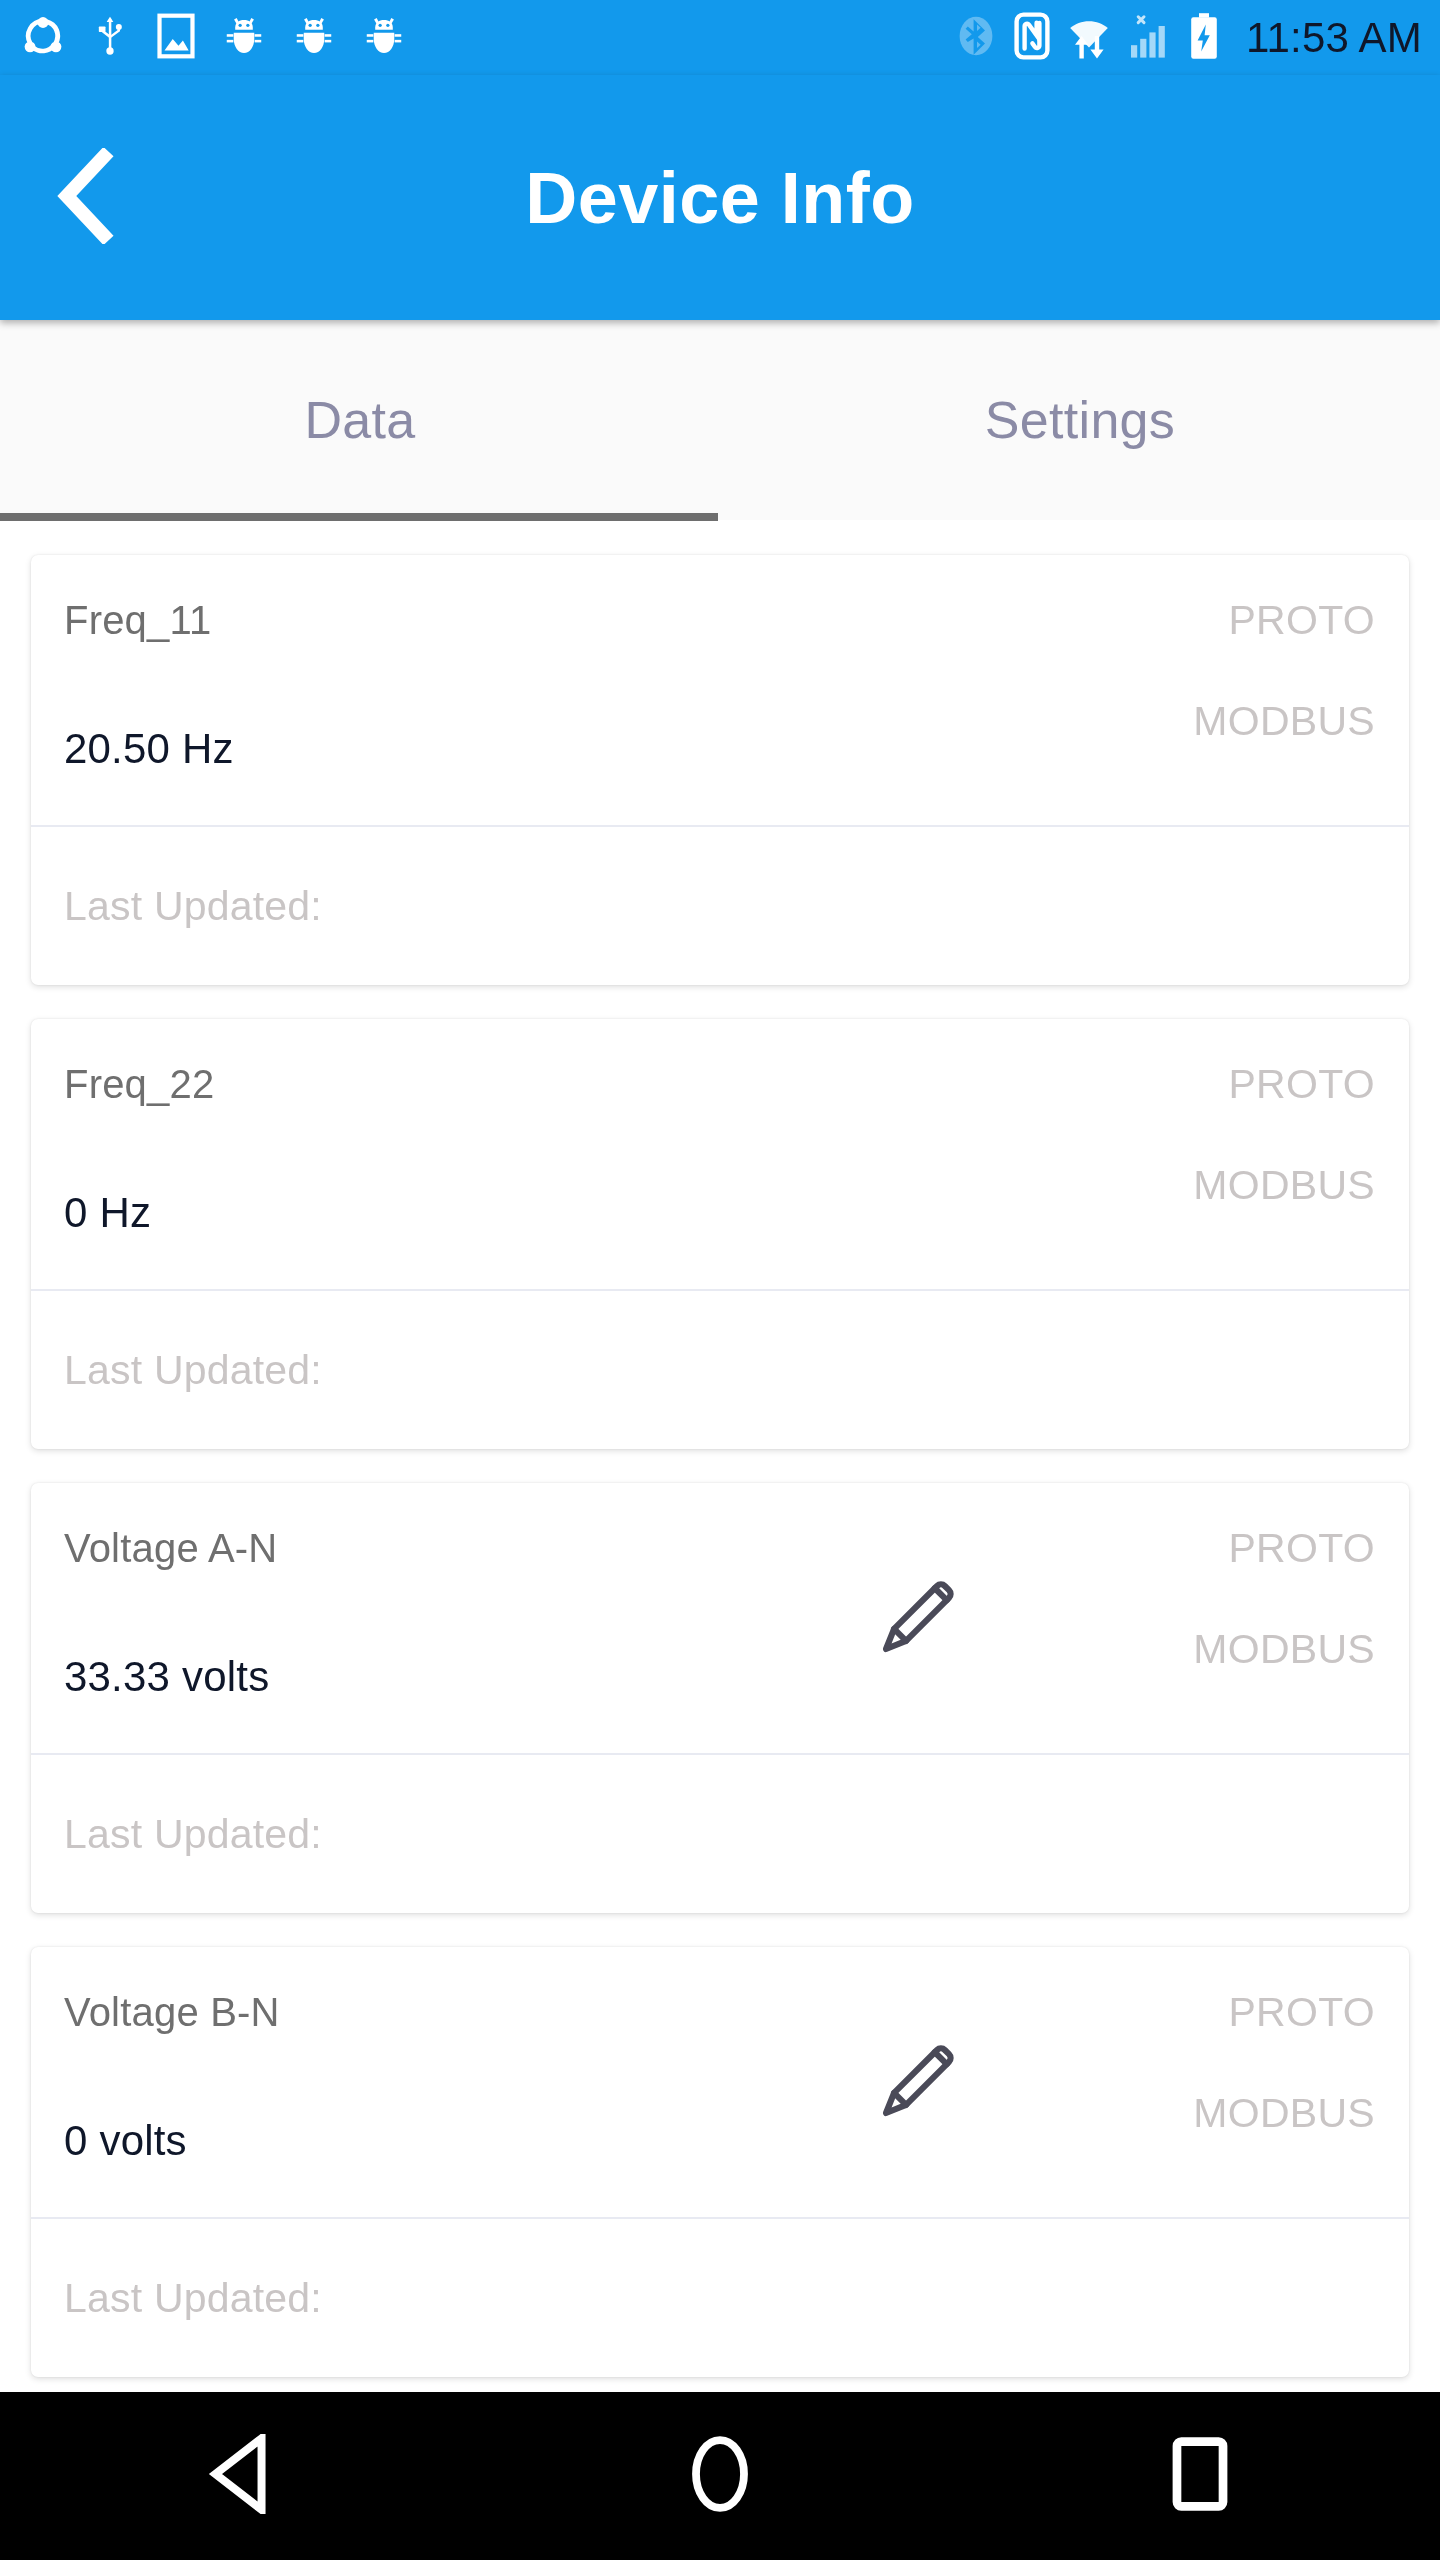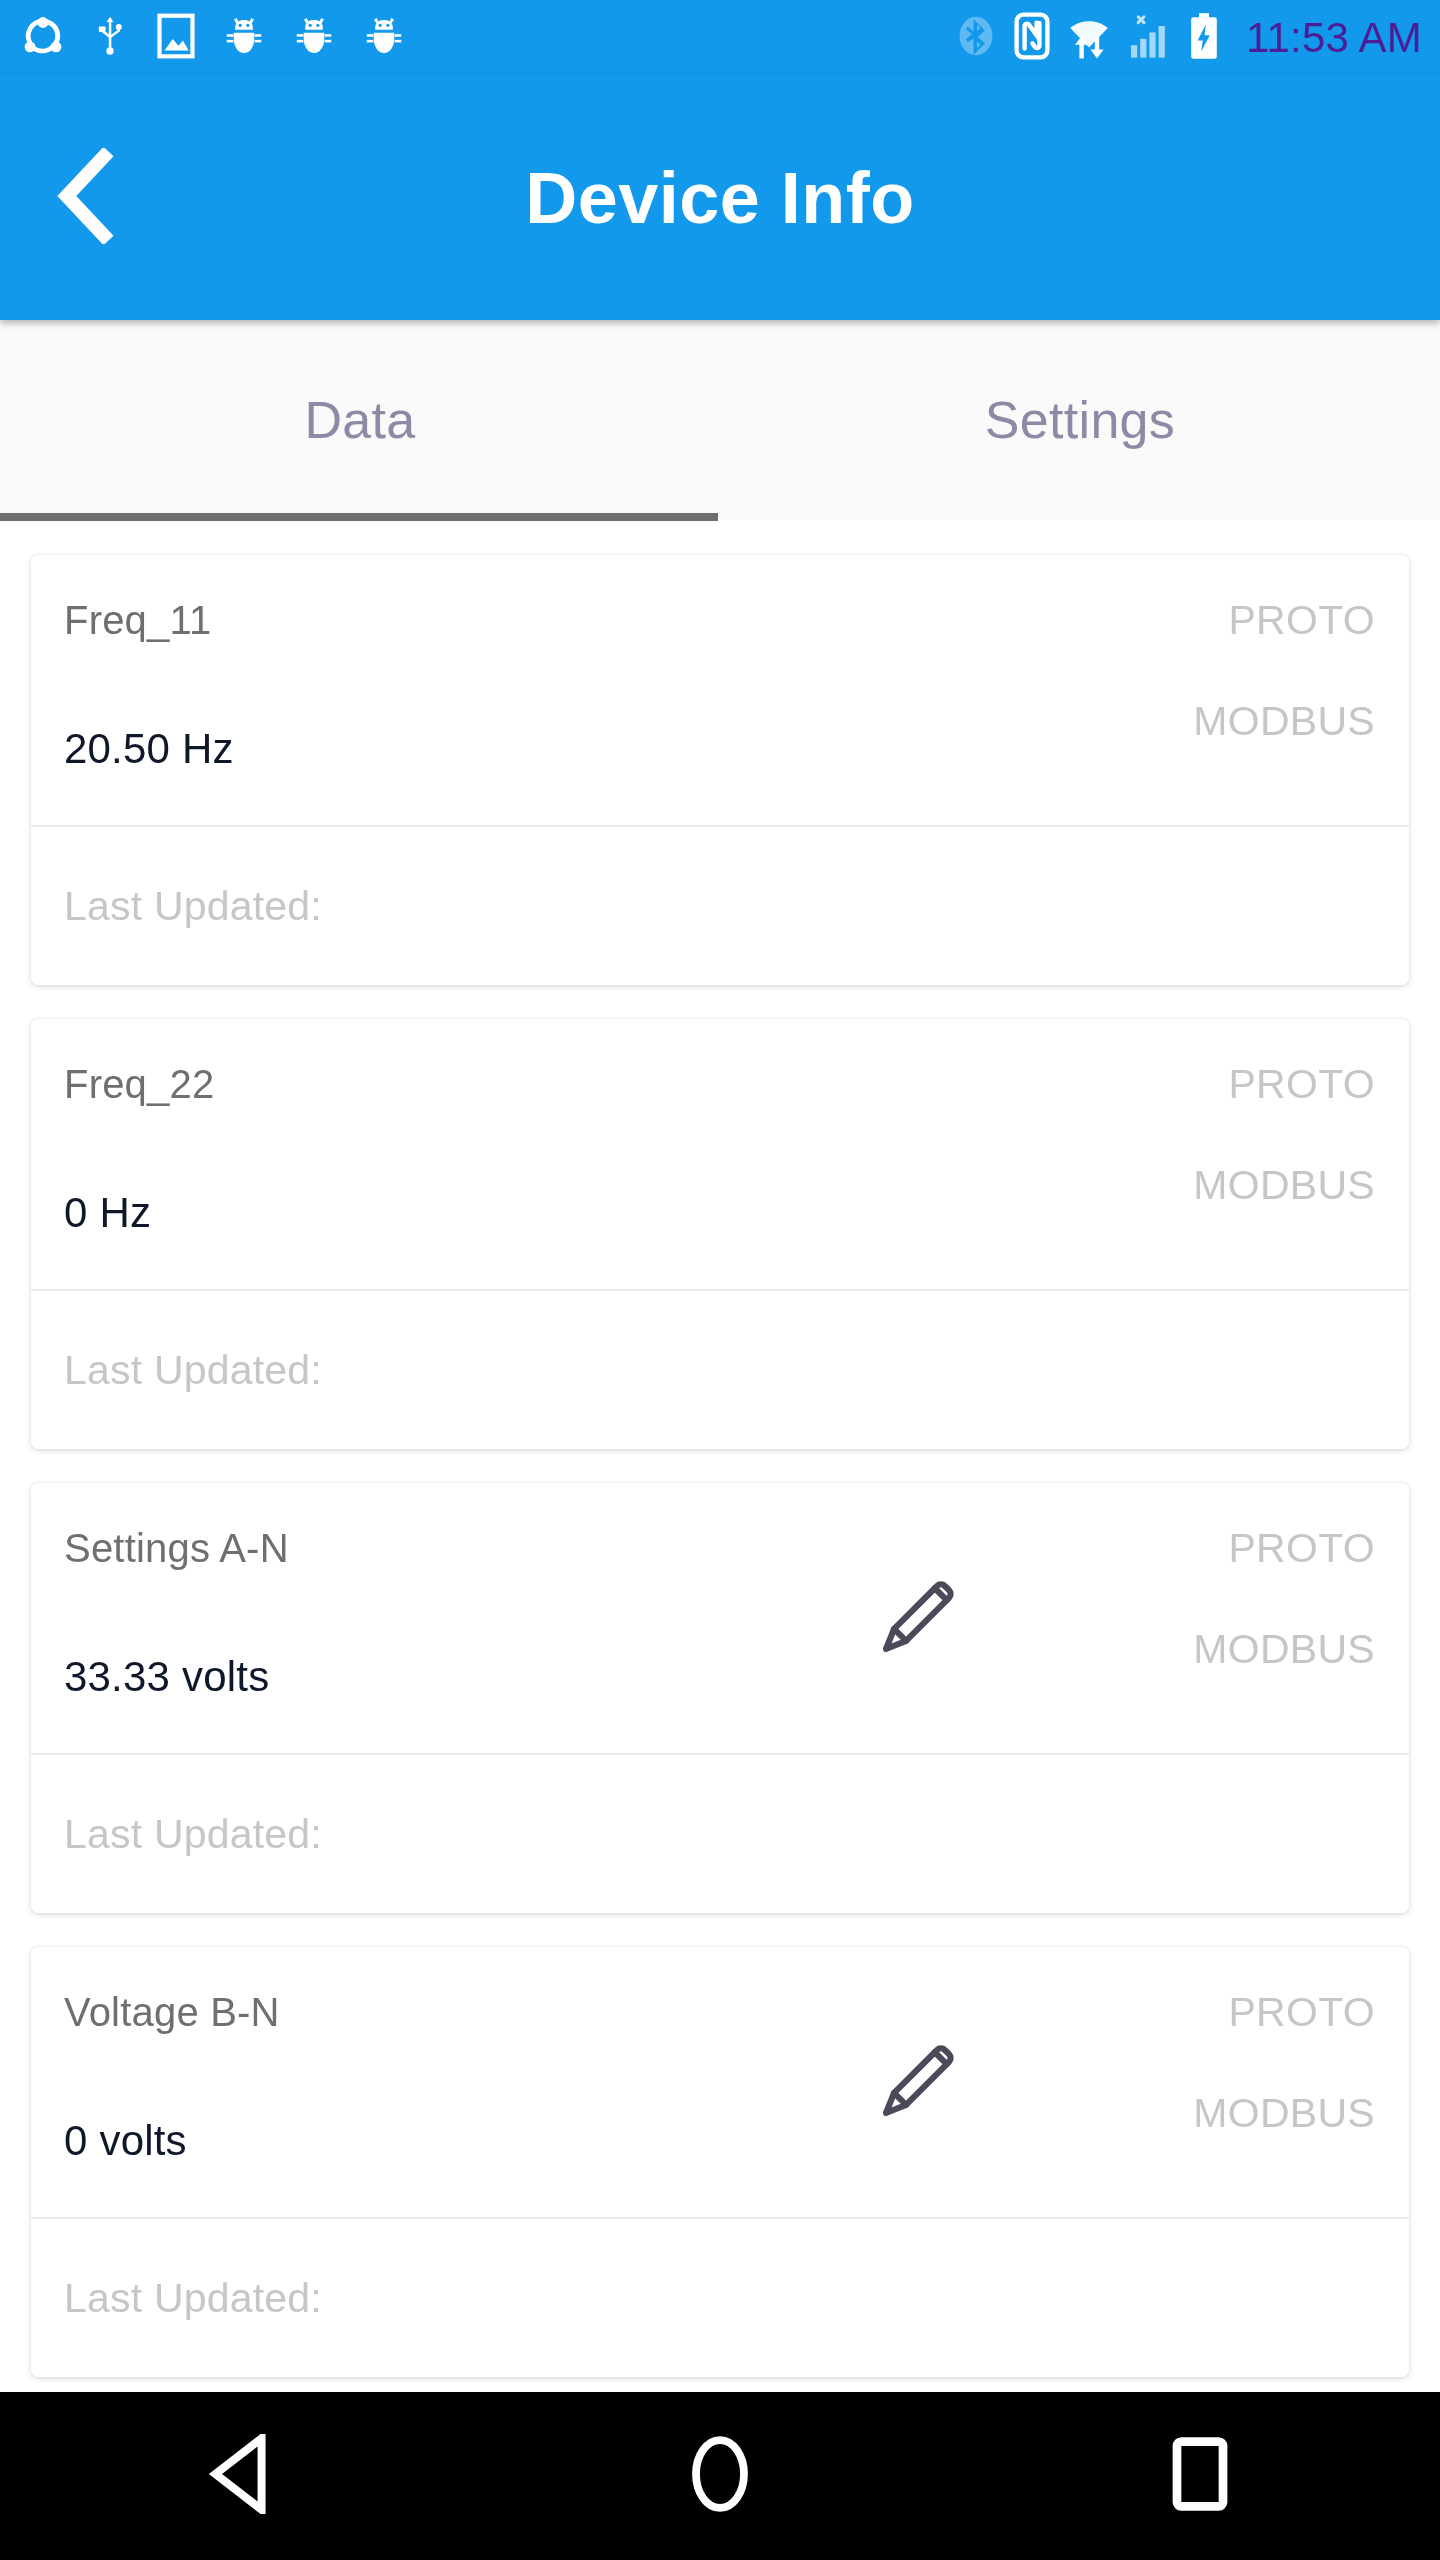--- a/index.html
+++ b/index.html
@@ -22,21 +22,21 @@
     width: 1440px; height: 75px;
     background: #1299ec;
     display: flex; align-items: center;
     box-sizing: border-box;
     padding: 0 18px 0 22px;
   }
   .sb-left { display: flex; align-items: center; gap: 26px; }
   .sb-right { display: flex; align-items: center; gap: 17px; margin-left: auto; }
   .sb-icon { display: block; }
   .sb-time {
-    color: #4c1d95;
+    color: #0f172a;
     font-size: 42px;
     letter-spacing: 0.2px;
     margin-left: 10px;
     line-height: 1;
     white-space: nowrap;
   }
 
   
   .appbar {
     position: absolute; top: 75px; left: 0;
@@ -361,21 +361,21 @@
         <div class="card-modbus">MODBUS</div>
       </div>
       <div class="card-divider"></div>
       <div class="card-footer">
         <div class="card-updated">Last Updated:</div>
       </div>
     </div>
 
     <div class="card">
       <div class="card-body">
-        <div class="card-label">Settings A-N</div>
+        <div class="card-label">Voltage A-N</div>
         <div class="card-value">33.33 volts</div>
         <div class="edit-icon-wrap">
           <span>
             <svg width="84" height="84" viewBox="0 0 26 26">
               <path d="M18.9 3.4a1.7 1.7 0 0 1 2.4 0l1.3 1.3a1.7 1.7 0 0 1 0 2.4L9.3 20.4 3.1 22.9l2.5-6.2z" fill="none" stroke="#4a4a58" stroke-width="1.9" stroke-linejoin="round"></path>
               <path d="M18.2 4.1 21.9 7.8" fill="none" stroke="#4a4a58" stroke-width="1.9" stroke-linecap="round"></path>
               <path d="M5.6 16.7 9.3 20.4" fill="none" stroke="#4a4a58" stroke-width="1.9" stroke-linecap="round"></path>
             </svg>
           </span>
         </div>

